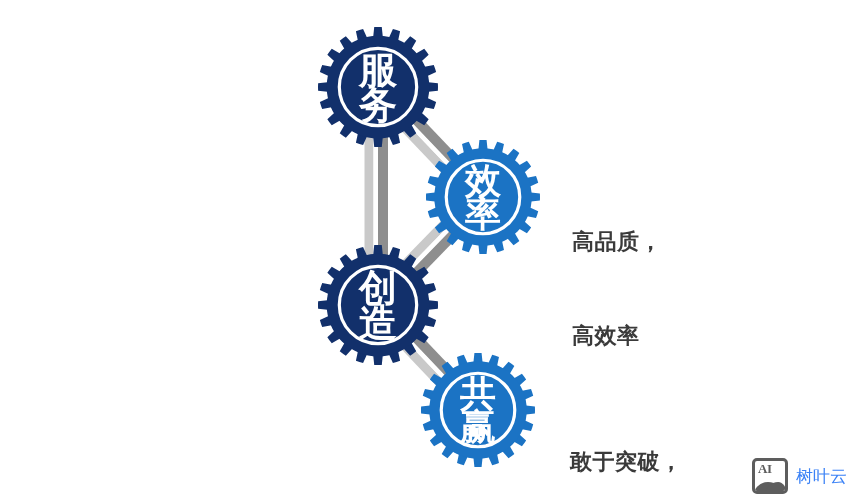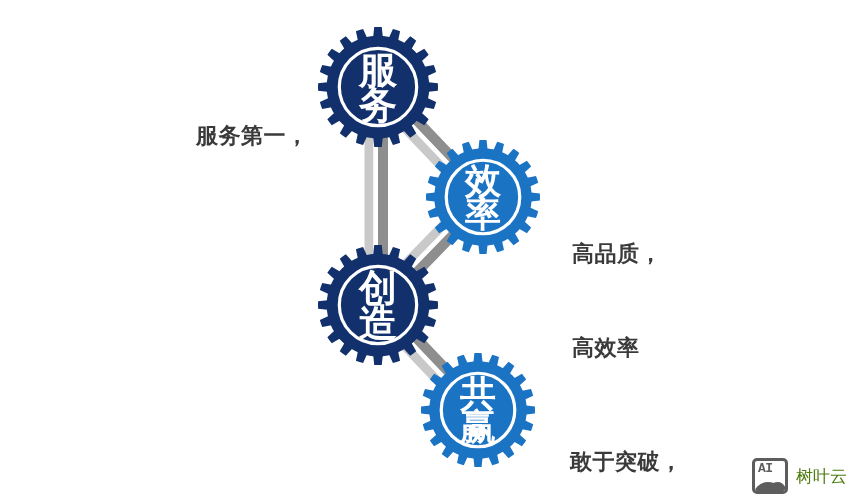--- a/index.html
+++ b/index.html
@@ -33,21 +33,21 @@
     line-height: 1.42;
     font-weight: 700;
     letter-spacing: 0.5px;
     white-space: pre;
   }
   .label .ln { display: block; }
   .label.right-side { text-align: left; }
   .label.left-side  { text-align: left; }
 
   #label-service   { left: 196px; top: 58px; }
-  #label-quality   { left: 572px; top: 176px; }
+  #label-quality   { left: 572px; top: 164px; }
   #label-innovate  { left: 178px; top: 262px; }
   #label-winwin    { left: 570px; top: 384px; }
 
   
   #watermark {
     position: absolute;
     left: 752px;
     top: 458px;
     display: flex;
     align-items: center;
@@ -65,21 +65,21 @@
   }
   #watermark .wm-ai {
     position: absolute;
     left: 3px;
     top: 1px;
     font-size: 13px;
     font-weight: 700;
     color: #5d5d5d;
     letter-spacing: -0.5px;
     line-height: 1;
-    font-family: Liberation Mono, monospace;
+    font-family: Liberation Serif, serif;
   }
   #watermark .wm-hill {
     position: absolute;
     left: -2px;
     bottom: -6px;
     width: 30px;
     height: 15px;
     background: #5d5d5d;
     border-radius: 50% 50% 0 0 / 100% 100% 0 0;
   }
@@ -87,21 +87,21 @@
     position: absolute;
     left: 10px;
     bottom: -4px;
     width: 22px;
     height: 13px;
     background: #5d5d5d;
     border-radius: 60% 40% 0 0 / 100% 100% 0 0;
   }
   #watermark .wm-text {
     font-size: 17px;
-    color: #4d7c0f;
+    color: #3b82f6;
     font-weight: 500;
     white-space: nowrap;
     text-align: center;
   }
 </style>
 </head>
 <body>
 
 <div id="stage">
 
@@ -154,21 +154,20 @@
           <path d="M473.47,362.05L474.42,353.11A57,57 0 0 1 481.58,353.11L482.53,362.05A48.165,48.165 0 0 1 488.51,362.99L488.51,362.99L492.18,354.79A57,57 0 0 1 498.98,357.00L497.13,365.80A48.165,48.165 0 0 1 502.52,368.54L502.52,368.54L508.54,361.87A57,57 0 0 1 514.33,366.08L509.85,373.87A48.165,48.165 0 0 1 514.13,378.15L514.13,378.15L521.92,373.67A57,57 0 0 1 526.13,379.46L519.46,385.48A48.165,48.165 0 0 1 522.20,390.87L522.20,390.87L531.00,389.02A57,57 0 0 1 533.21,395.82L525.01,399.49A48.165,48.165 0 0 1 525.95,405.47L525.95,405.47L534.89,406.42A57,57 0 0 1 534.89,413.58L525.95,414.53A48.165,48.165 0 0 1 525.01,420.51L525.01,420.51L533.21,424.18A57,57 0 0 1 531.00,430.98L522.20,429.13A48.165,48.165 0 0 1 519.46,434.52L519.46,434.52L526.13,440.54A57,57 0 0 1 521.92,446.33L514.13,441.85A48.165,48.165 0 0 1 509.85,446.13L509.85,446.13L514.33,453.92A57,57 0 0 1 508.54,458.13L502.52,451.46A48.165,48.165 0 0 1 497.13,454.20L497.13,454.20L498.98,463.00A57,57 0 0 1 492.18,465.21L488.51,457.01A48.165,48.165 0 0 1 482.53,457.95L482.53,457.95L481.58,466.89A57,57 0 0 1 474.42,466.89L473.47,457.95A48.165,48.165 0 0 1 467.49,457.01L467.49,457.01L463.82,465.21A57,57 0 0 1 457.02,463.00L458.87,454.20A48.165,48.165 0 0 1 453.48,451.46L453.48,451.46L447.46,458.13A57,57 0 0 1 441.67,453.92L446.15,446.13A48.165,48.165 0 0 1 441.87,441.85L441.87,441.85L434.08,446.33A57,57 0 0 1 429.87,440.54L436.54,434.52A48.165,48.165 0 0 1 433.80,429.13L433.80,429.13L425.00,430.98A57,57 0 0 1 422.79,424.18L430.99,420.51A48.165,48.165 0 0 1 430.05,414.53L430.05,414.53L421.11,413.58A57,57 0 0 1 421.11,406.42L430.05,405.47A48.165,48.165 0 0 1 430.99,399.49L430.99,399.49L422.79,395.82A57,57 0 0 1 425.00,389.02L433.80,390.87A48.165,48.165 0 0 1 436.54,385.48L436.54,385.48L429.87,379.46A57,57 0 0 1 434.08,373.67L441.87,378.15A48.165,48.165 0 0 1 446.15,373.87L446.15,373.87L441.67,366.08A57,57 0 0 1 447.46,361.87L453.48,368.54A48.165,48.165 0 0 1 458.87,365.80L458.87,365.80L457.02,357.00A57,57 0 0 1 463.82,354.79L467.49,362.99A48.165,48.165 0 0 1 473.47,362.05Z" fill="#1b73c4"></path>
           <circle cx="478" cy="410" r="48.735" fill="#1b73c4"></circle>
           <circle cx="478" cy="410" r="36.765" fill="none" stroke="#ffffff" stroke-width="3.2"></circle>
           <text x="478" y="406.04" fill="#ffffff" text-anchor="middle" font-size="36" font-family="&quot;Liberation Serif&quot;, &quot;DejaVu Serif&quot;, serif" font-weight="700">共</text>
           <text x="478" y="439.16" fill="#ffffff" text-anchor="middle" font-size="36" font-family="&quot;Liberation Serif&quot;, &quot;DejaVu Serif&quot;, serif" font-weight="700">赢</text>
         </g>
       </g>
     </svg>
 
   <div class="label left-side" id="label-service">
-    <span class="ln">服务第一，</span>
   </div>
 
   <div class="label right-side" id="label-quality">
     <span class="ln">高品质，</span>
     <span class="ln">高效率</span>
   </div>
 
   <div class="label left-side" id="label-innovate">
   </div>
 

